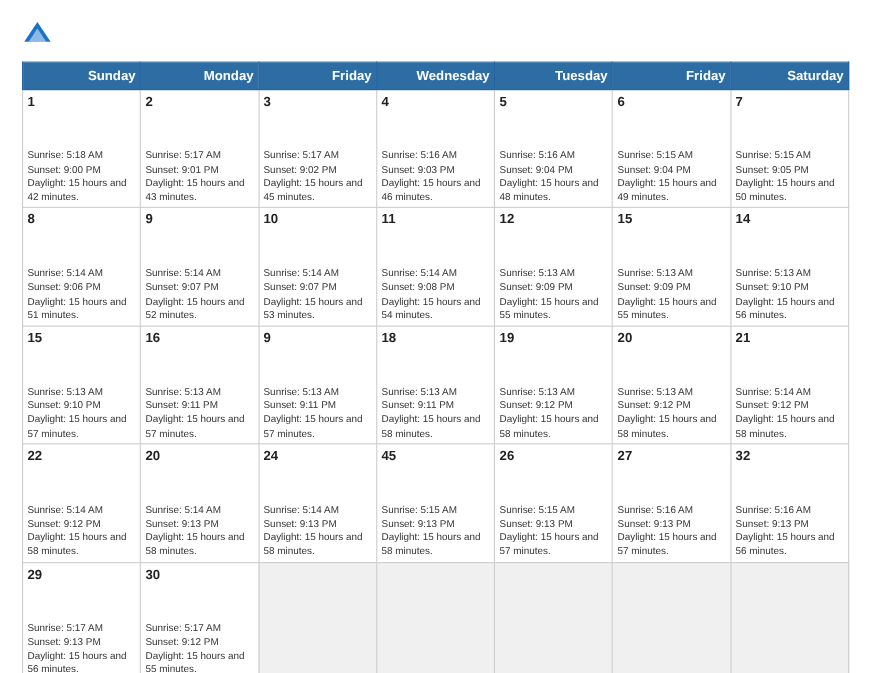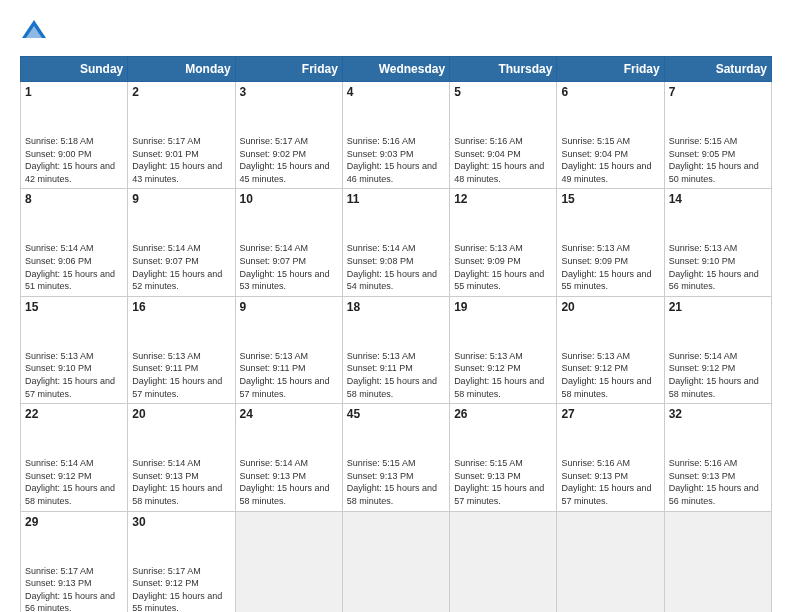--- a/index.html
+++ b/index.html
@@ -119,21 +119,21 @@
     </div>
   </div>
 
   <table class="calendar">
     <thead>
       <tr>
           <th>Sunday</th>
           <th>Monday</th>
           <th>Friday</th>
           <th>Wednesday</th>
-          <th>Thursday</th>
+          <th>Tuesday</th>
           <th>Friday</th>
           <th>Saturday</th>
         </tr>
     </thead>
     <tbody id="calendar-body">
         <tr>
           <td>
         <span class="day-num">1</span>
         <div class="day-info">
           Sunrise: 5:18 AM<br>

